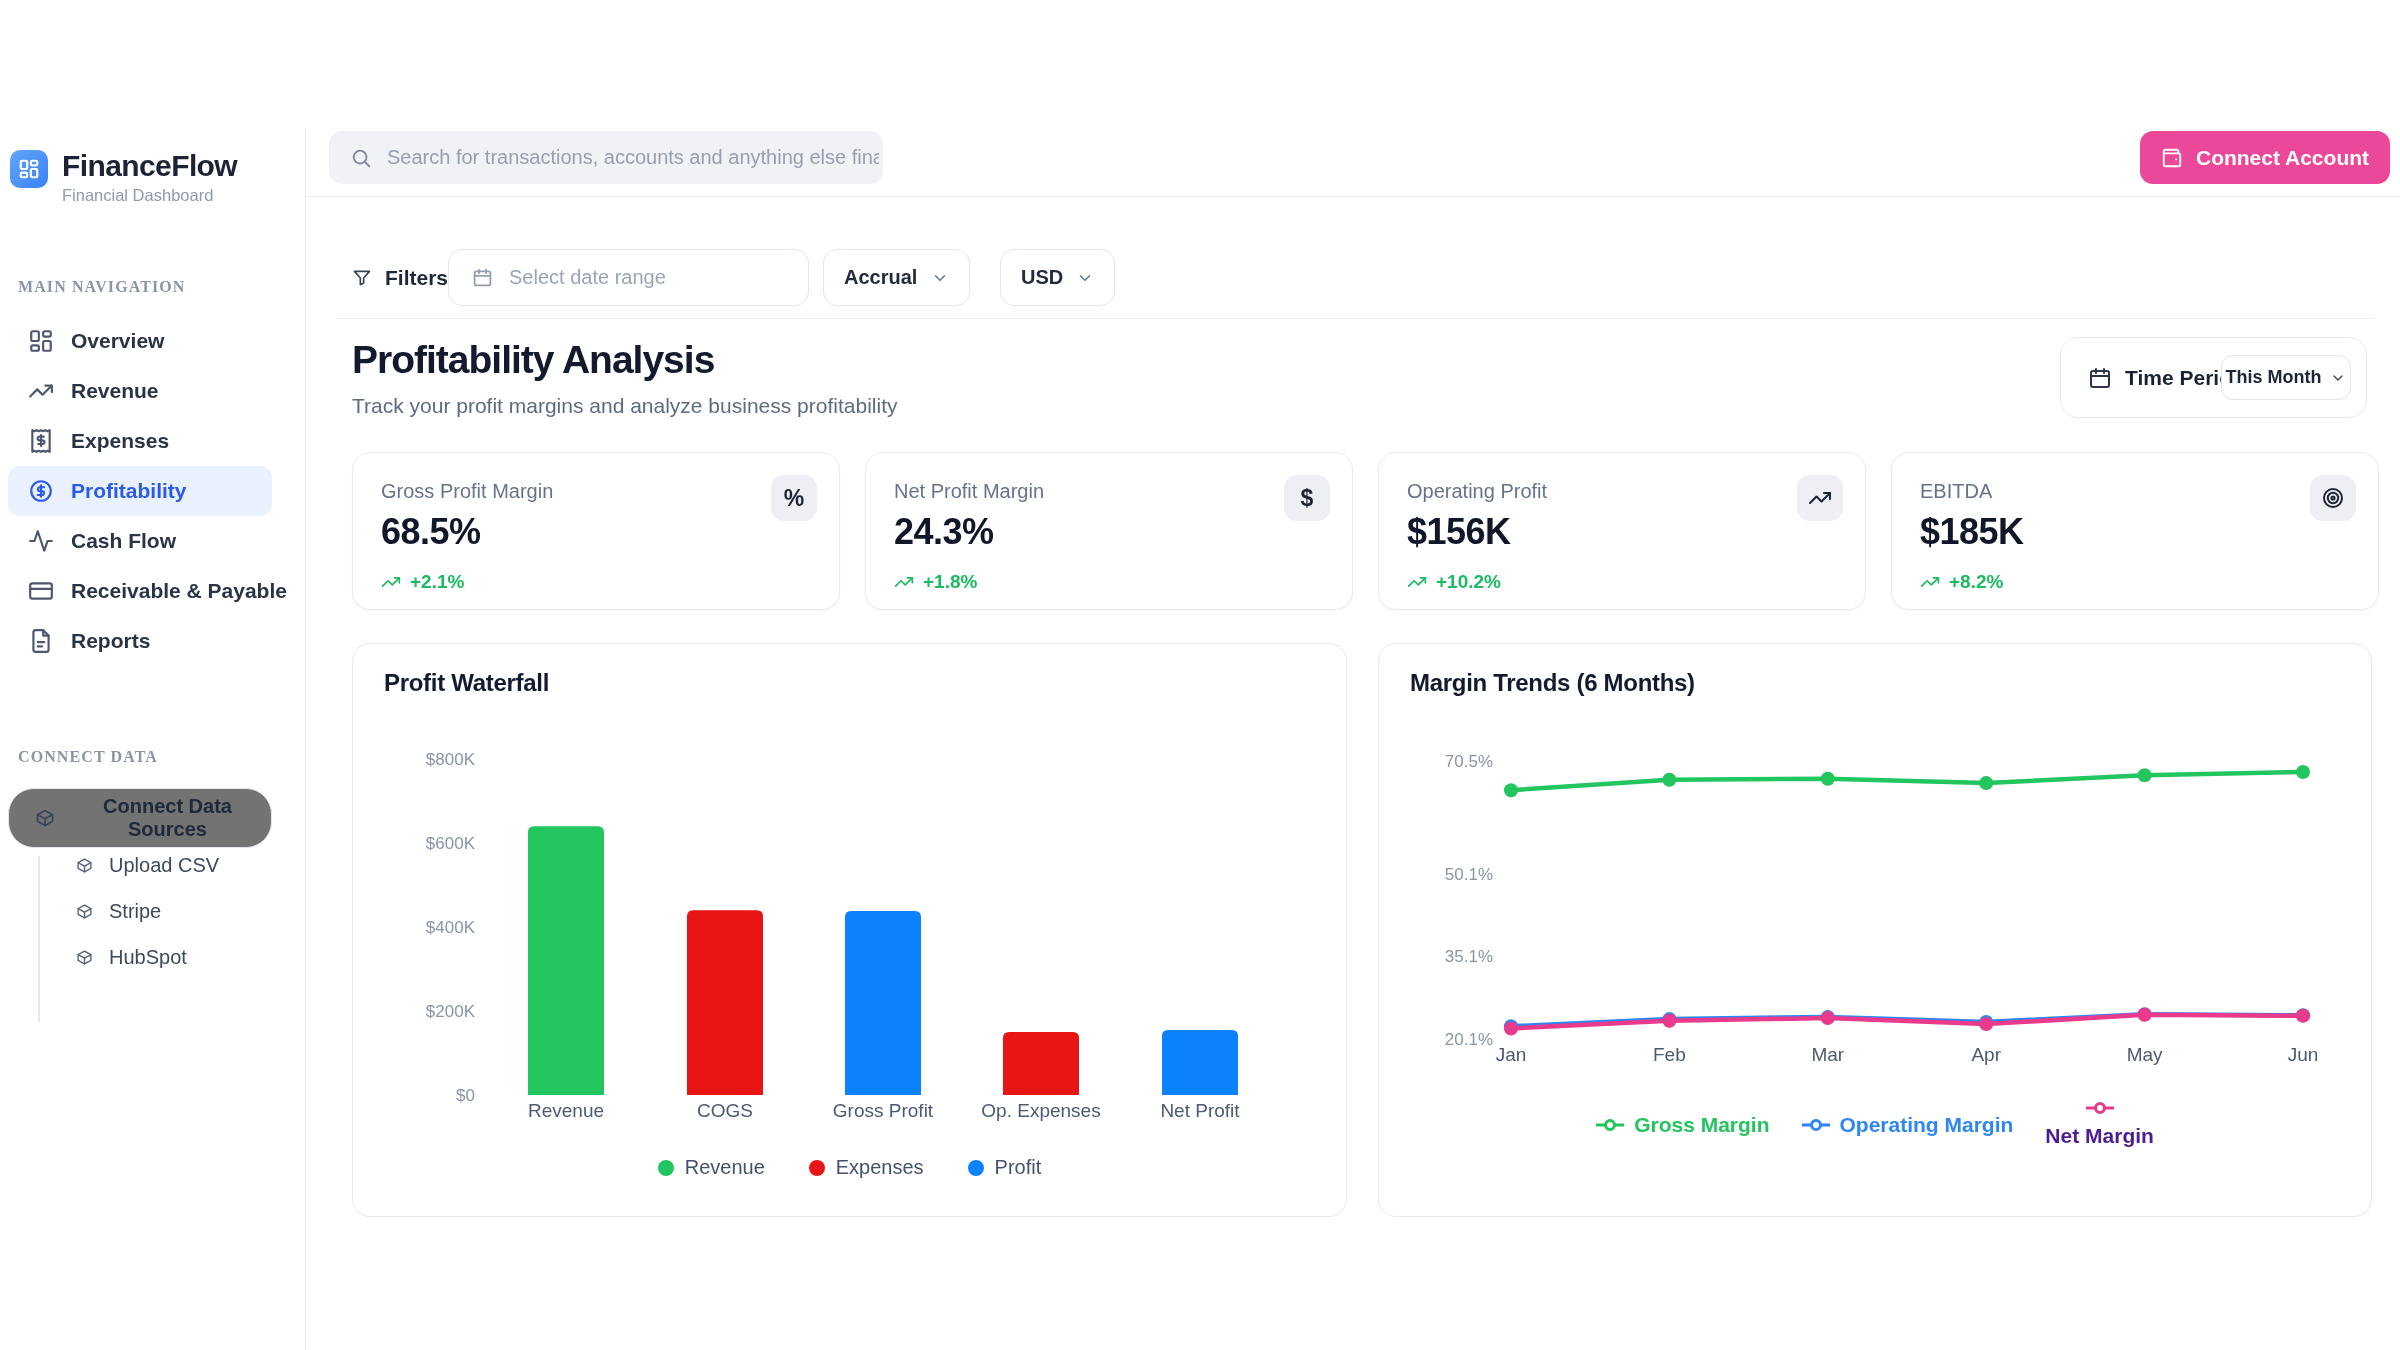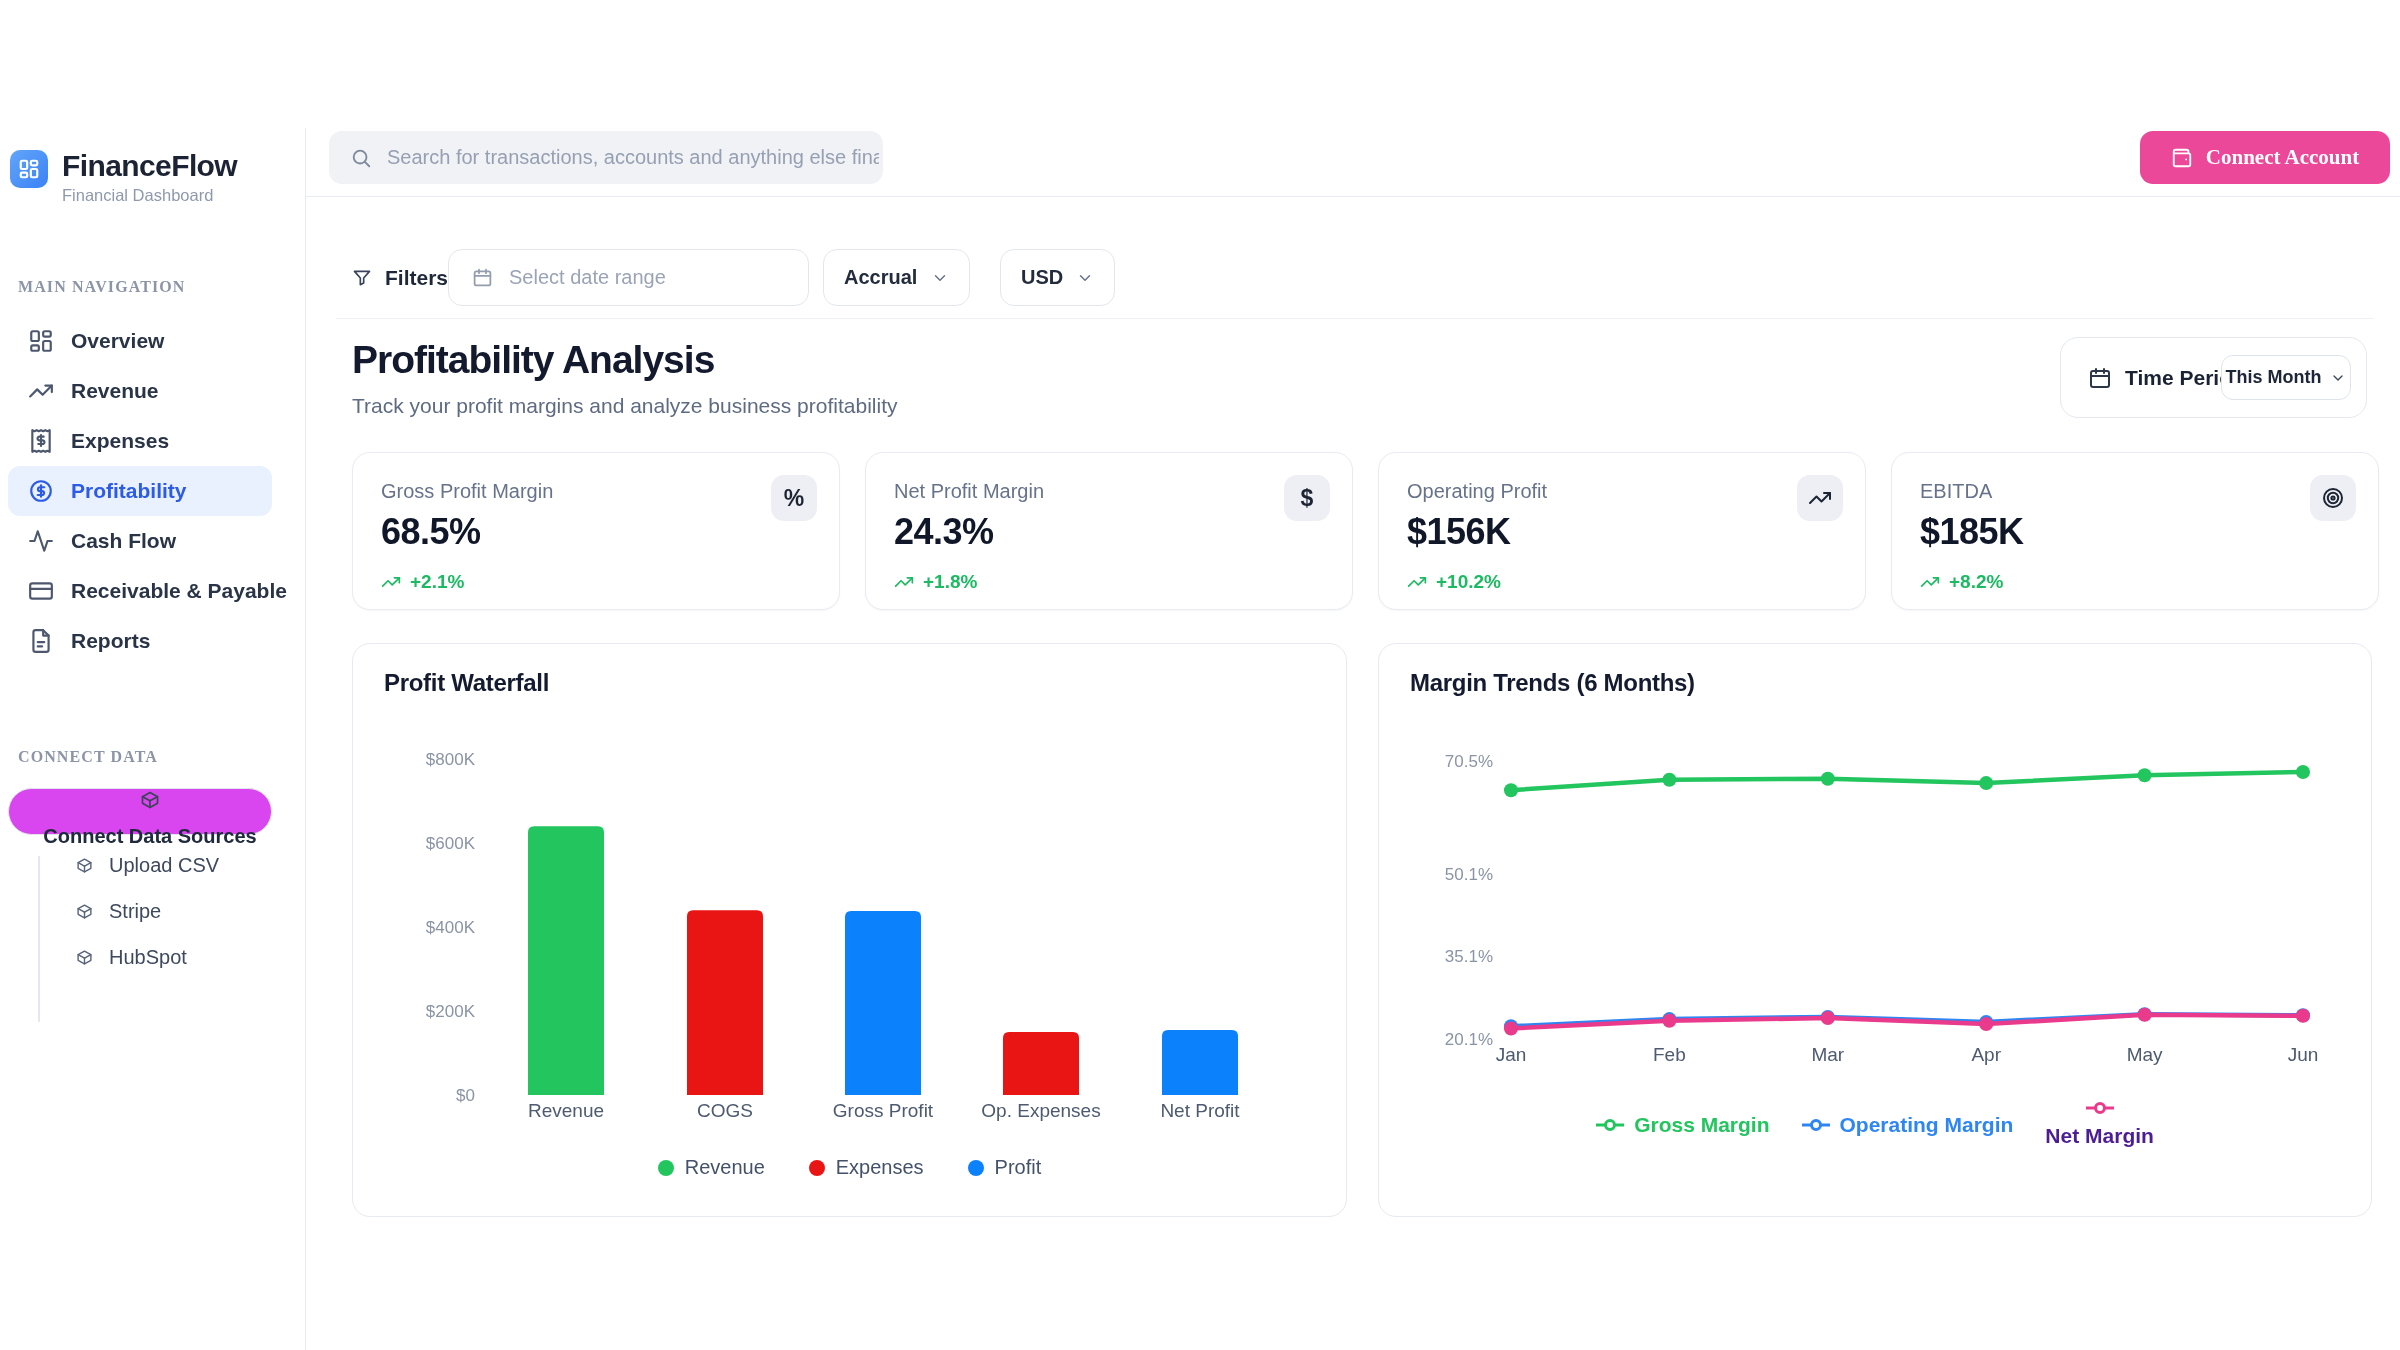--- a/index.html
+++ b/index.html
@@ -12,33 +12,33 @@
   .brand{position:absolute;left:10px;top:150px;display:flex;gap:14px;align-items:flex-start;}
   .logo{width:38px;height:38px;border-radius:10px;background:linear-gradient(135deg,#62a5fa,#3b82f6);display:flex;align-items:center;justify-content:center;flex:0 0 auto;}
   .brand-name{font-size:30px;font-weight:800;letter-spacing:-0.6px;color:#1b2334;line-height:1.05;}
   .brand-tag{font-size:16.5px;color:#8e99ab;margin-top:4px;}
   .section-label{position:absolute;left:18px;font-size:16px;font-weight:700;color:#8b95a6;letter-spacing:1.1px;font-family:Liberation Serif, serif;}
   #mainNav{position:absolute;top:316px;left:0;width:306px;}
   .nav-item{height:50px;display:flex;align-items:center;gap:17px;padding-left:28px;font-size:21px;font-weight:600;color:#2a3447;cursor:pointer;}
   .nav-item svg{color:#4d586f;flex:0 0 auto;}
   .nav-item.active{background:#e9f0fe;border-radius:12px;margin-left:8px;margin-right:34px;padding-left:20px;color:#2c5be6;}
   .nav-item.active svg{color:#2c5be6;}
-  .connect-pill{position:absolute;top:788px;left:8px;width:264px;height:47px;border:1.5px solid #e2e6ed;border-radius:26px;background:#d946ef;display:flex;align-items:center;gap:15px;padding-left:26px;font-size:20px;font-weight:700;color:#202a3d;box-sizing:border-box;cursor:pointer;font-family:inherit;flex-direction:column;}
+  .connect-pill{position:absolute;top:788px;left:8px;width:264px;height:60px;border:1.5px solid #e2e6ed;border-radius:26px;background:#737373;display:flex;align-items:center;gap:15px;padding-left:26px;font-size:20px;font-weight:700;color:#202a3d;box-sizing:border-box;cursor:pointer;font-family:inherit;}
   .connect-pill svg{color:#3a4458;}
   .guide-line{position:absolute;left:38px;top:856px;height:166px;width:1.5px;background:#e4e8ee;}
   #connectNav{position:absolute;top:842px;left:0;width:306px;}
   .sub-item{height:46px;display:flex;align-items:center;gap:16px;padding-left:76px;font-size:20px;font-weight:500;color:#3e495d;cursor:pointer;}
   .sub-item svg{color:#59647a;}
 
   
   .search{position:absolute;left:329px;top:131px;width:554px;height:53px;background:#f0f2f6;border-radius:13px;display:flex;align-items:center;gap:15px;padding-left:21px;box-sizing:border-box;}
   .search svg{color:#7d8899;flex:0 0 auto;}
   .search input{border:0;background:transparent;outline:none;font-size:20px;color:#3a4557;width:492px;font-family:inherit;padding:0;}
   .search input::placeholder{color:#96a0b2;}
-  .connect-btn{position:absolute;left:2140px;top:131px;width:250px;height:53px;background:#ec4899;border:none;border-radius:13px;color:#fff;font-size:21px;font-weight:700;display:flex;align-items:center;justify-content:center;gap:13px;font-family:Liberation Serif, serif;cursor:pointer;}
+  .connect-btn{position:absolute;left:2140px;top:131px;width:250px;height:53px;background:#ec4899;border:none;border-radius:13px;color:#fff;font-size:21px;font-weight:700;display:flex;align-items:center;justify-content:center;gap:13px;font-family:Liberation Sans, sans-serif;cursor:pointer;}
   .hdiv{position:absolute;height:1px;background:#e8ebf0;}
 
   
   .filters-group{position:absolute;left:352px;top:252px;height:52px;display:flex;align-items:center;gap:13px;font-size:21px;font-weight:700;color:#1e2838;cursor:pointer;}
   .filters-group svg{color:#39445a;}
   .date-input{position:absolute;left:448px;top:249px;width:361px;height:57px;border:1.5px solid #e3e7ed;border-radius:14px;display:flex;align-items:center;gap:16px;padding-left:23px;box-sizing:border-box;font-size:20px;color:#9aa4b6;cursor:pointer;background:#fff;}
   .date-input svg{color:#939dae;}
   .select{position:absolute;top:249px;height:57px;border:1.5px solid #e3e7ed;border-radius:14px;display:flex;align-items:center;justify-content:space-between;padding:0 20px;box-sizing:border-box;font-size:20px;font-weight:600;color:#222c3d;background:#fff;cursor:pointer;}
   .select svg{color:#68738a;}
 

